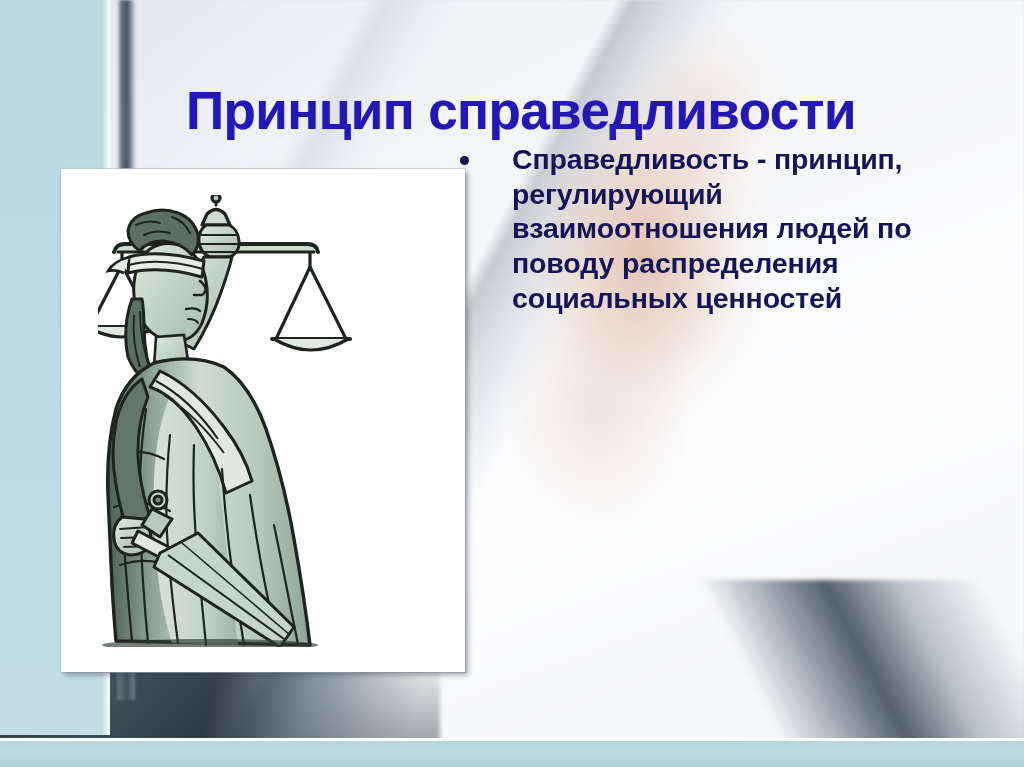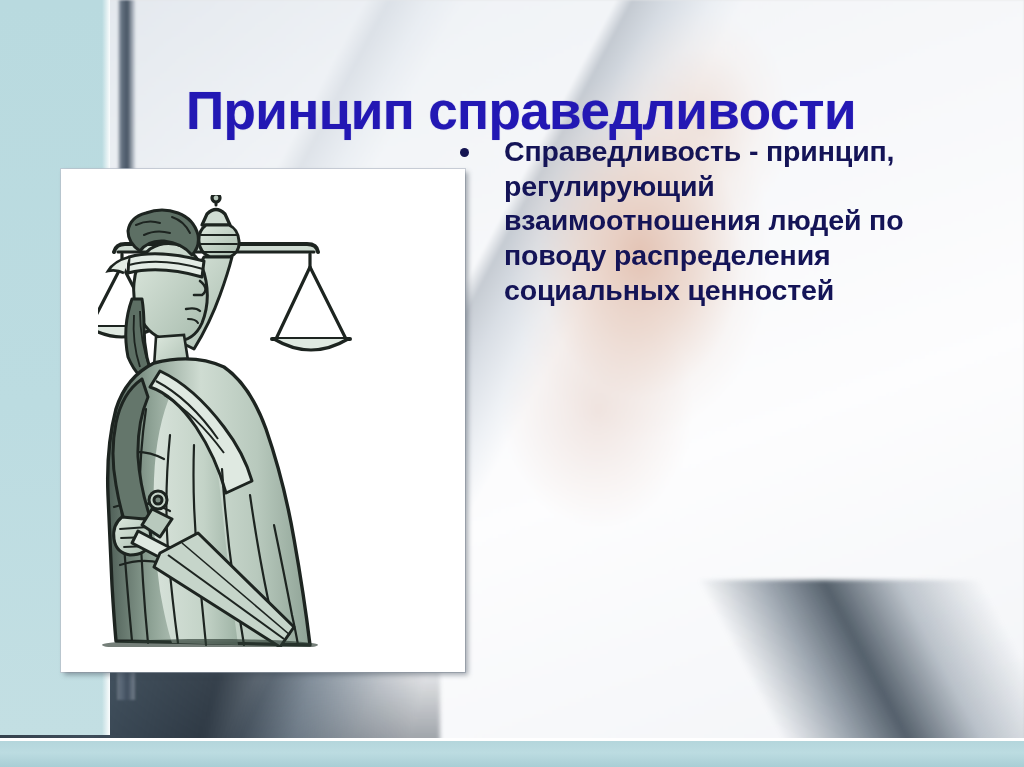--- a/index.html
+++ b/index.html
@@ -100,21 +100,21 @@
   .body-col{
     position:absolute;left:452px;top:130px;width:520px;
   }
   .bullet-row{position:relative;padding-left:48px;}
   .bullet-dot{
     position:absolute;left:8px;top:14px;
     width:9px;height:9px;border-radius:50%;
     background:#141452;
   }
   .para{
-    margin:4px;
+    margin:12px;
     font-size:28.5px;
     line-height:1.215;
     font-weight:700;
     letter-spacing:-.15px;
   }
   .para-blue{color:#141457;}
   .para-red{color:#c41f1f;}
 </style>
 </head>
 <body>

